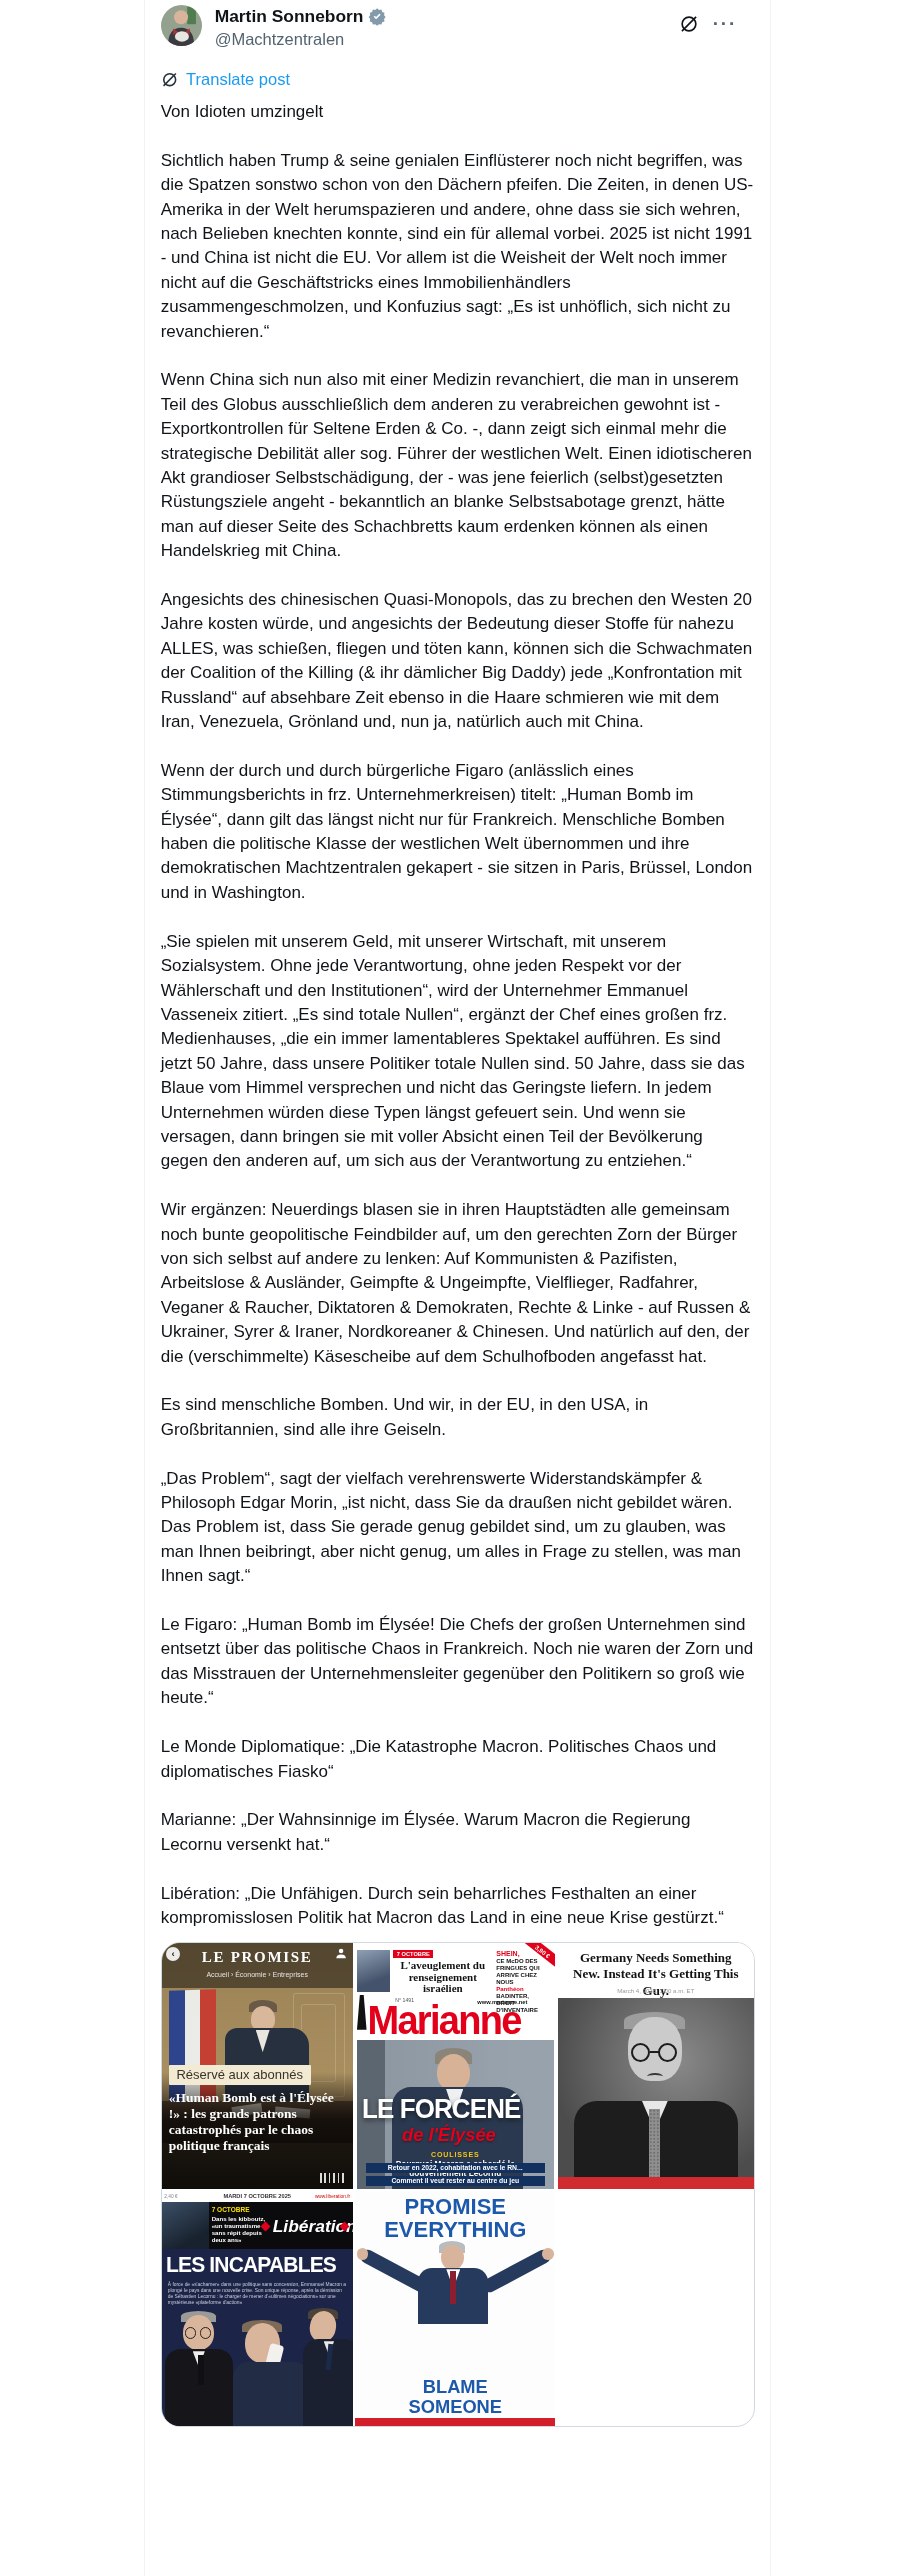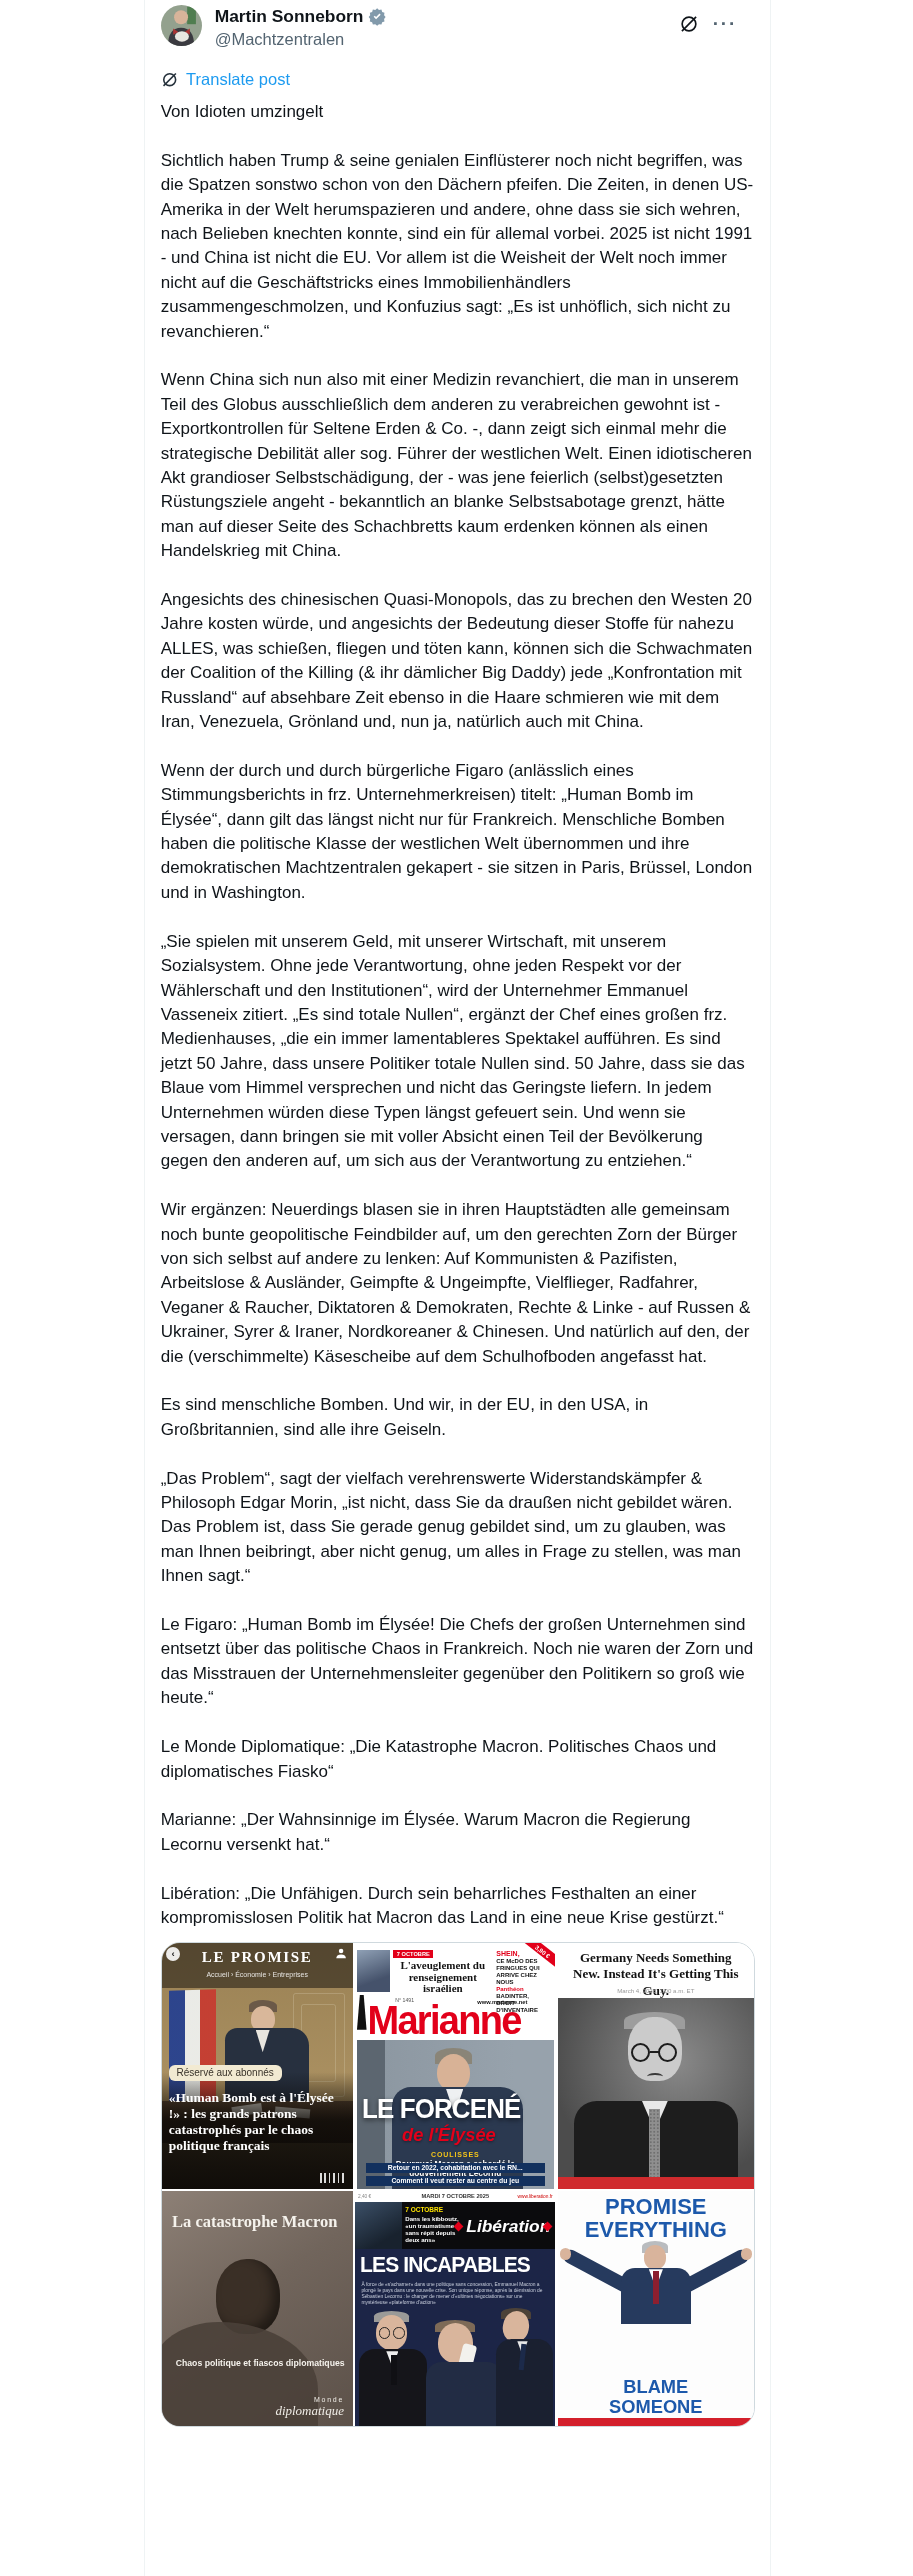--- a/index.html
+++ b/index.html
@@ -46,22 +46,22 @@
               background:linear-gradient(90deg,#27418f 34%,#eef0ee 34% 66%,#c63c31 66%); opacity:.95; }
   .fig-head-m { left:89px; top:63px; width:24.4px; height:26px; border-radius:50% 50% 45% 45%;
                 background:#d9b79a; }
   .fig-hair { left:87px; top:57px; width:28px; height:12.2px; border-radius:50% 50% 0 0; background:#6b5948; }
   .fig-body { left:63px; top:85px; width:84px; height:75px; border-radius:12.2px 17.4px 0 0;
               background:#27303f; }
   .fig-shirt { left:94px; top:87px; width:14px; height:22.6px; background:#e9e6df;
                clip-path:polygon(0 0,100% 0,50% 100%); }
   .fig-desk { left:0; right:0; top:158px; height:42px; background:linear-gradient(180deg,#5d4833,#422f1f); }
   .fig-paper { background:#efeade; }
-  .fig-badge { left:7px; top:122px; background:#f2ead2; color:#39332a; font-size:10px;
-               padding:2.6px 7.8px; border-radius:6px; }
+  .fig-badge { left:7px; top:122px; background:#f2ead2; color:#39332a; font-size:13px;
+               padding:2.6px 7.8px; border-radius:1px; }
   .fig-shade { left:0; right:0; bottom:0; height:117px;
                background:linear-gradient(180deg,rgba(10,8,6,0),rgba(10,8,6,.85) 42%,rgba(8,6,5,.94)); }
   .fig-hl { left:7px; right:7px; bottom:35px; color:#fff; font-weight:bold; font-size:13.5px;
             line-height:16px; }
   .fig-bars { right:7px; bottom:5.2px; width:26px; height:10.4px;
               background:repeating-linear-gradient(90deg,#fff 0 1.7px,transparent 1.7px 4.4px); opacity:.85; }
   
   .c-mar { background:#fff; }
   .mar-topimg { left:1.7px; top:7px; width:33px; height:42px;
                 background:linear-gradient(160deg,#8fa0b5,#45526b 70%); }
@@ -300,30 +300,20 @@
         <div class="abs nyt-glass" style="left:100px;"></div>
         <div class="abs" style="left:92px; top:53px; width:8.7px; height:2.2px; background:#1c1c1c;"></div>
         <div class="abs nyt-mouth"></div>
         <div class="abs nyt-suit"></div>
         <div class="abs nyt-shirt"></div>
         <div class="abs nyt-tie"></div>
       </div>
       <div class="abs nyt-red"></div>
     </div>
 
-    <div class="cell c-mde">
-      <div class="abs mde-head"></div>
-      <div class="abs mde-sh"></div>
-      <div class="abs mde-hl serif">La catastrophe Macron</div>
-      <div class="abs mde-deck">Chaos politique et fiascos diplomatiques</div>
-      <div class="abs mde-logo">
-        <div class="l1">Monde</div>
-        <div class="l2">diplomatique</div>
-      </div>
-    </div>
 
     <div class="cell c-lib">
       <div class="abs lib-top">
         <div class="abs lib-price">2,40 €</div>
         <div class="abs lib-date">MARDI 7 OCTOBRE 2025</div>
         <div class="abs lib-web">www.liberation.fr</div>
       </div>
       <div class="abs lib-band">
         <div class="abs lib-bimg"></div>
         <div class="abs lib-btag">7 OCTOBRE</div>

